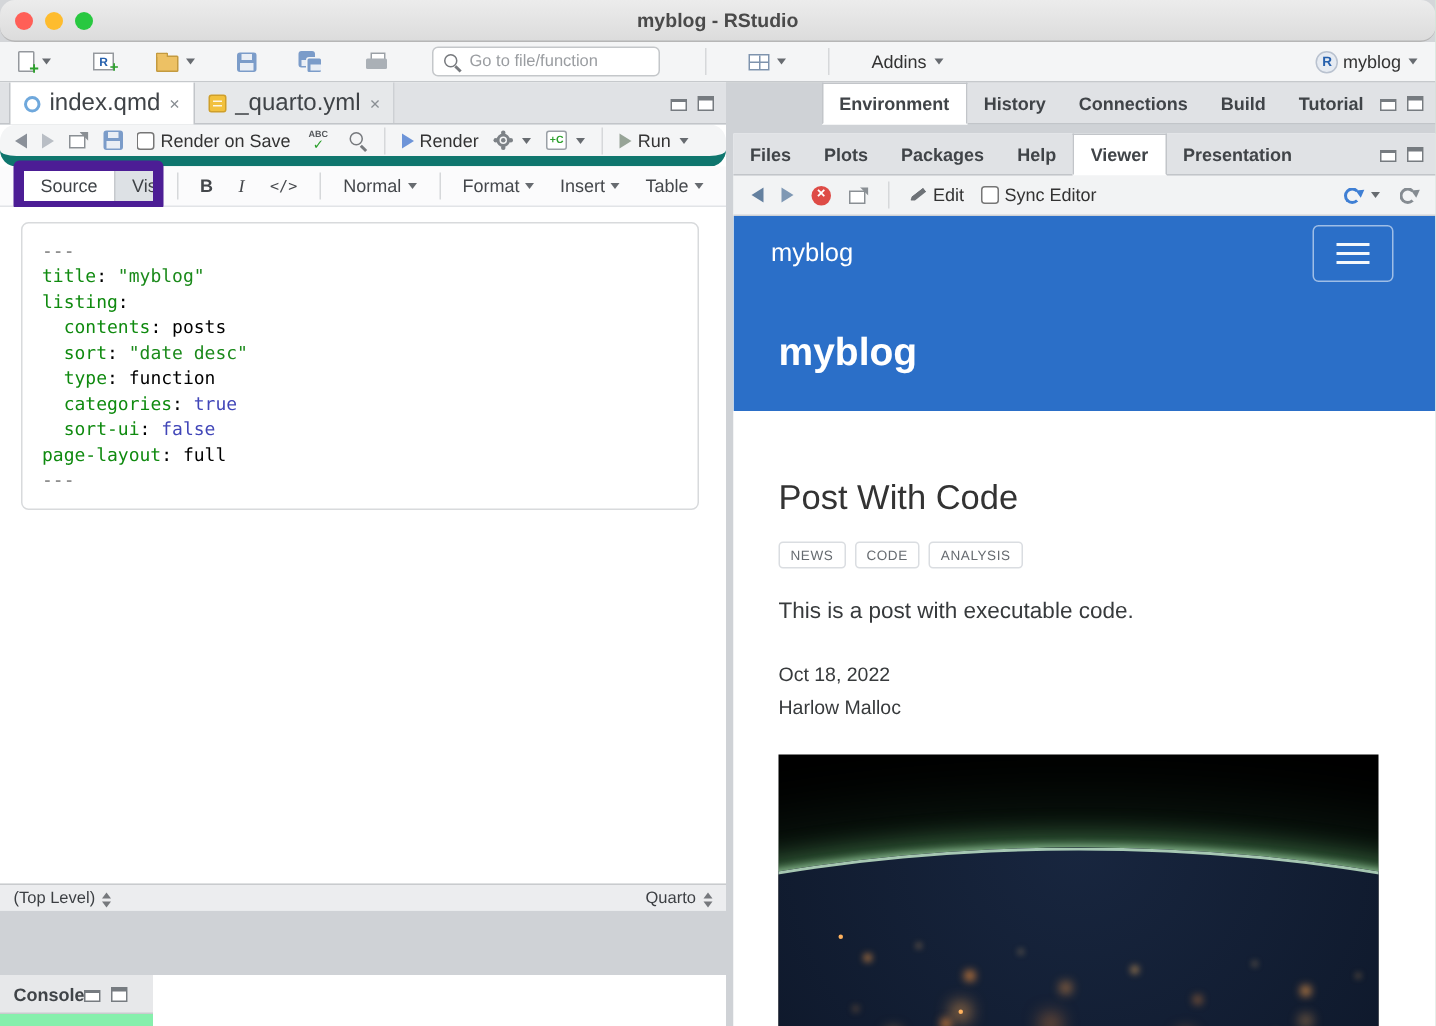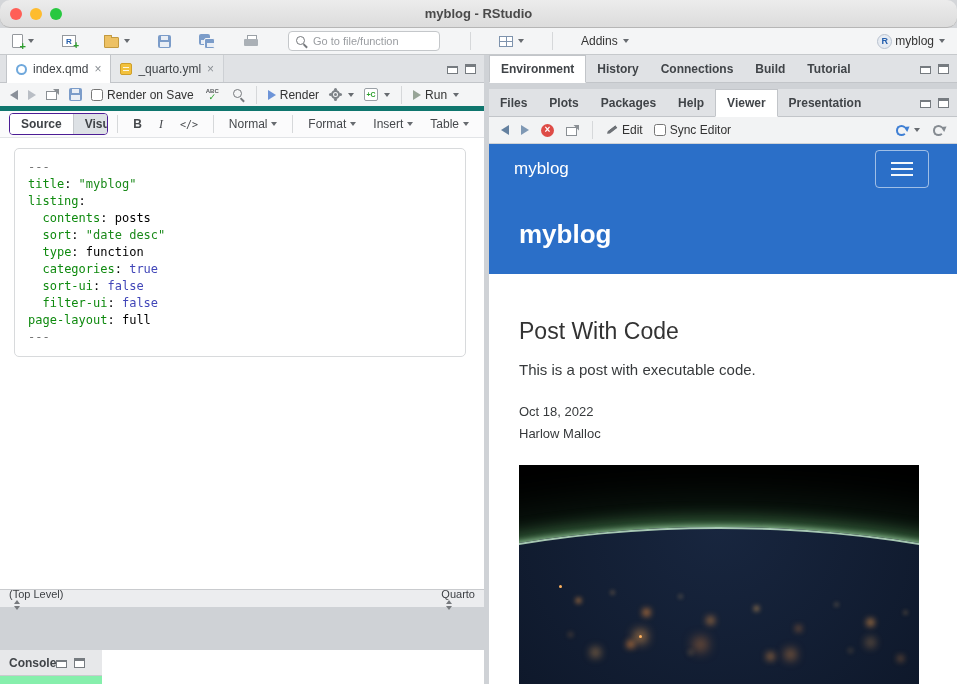--- a/index.html
+++ b/index.html
@@ -93,59 +93,59 @@
   .workspace { flex:1; display:flex; background:#cfd2d6; min-height:0; }
   .left-col { width:484px; display:flex; flex-direction:column; min-height:0; }
   .v-splitter { width:5px; }
   .h-splitter { height:5px; }
   .h-splitter.thin { height:6px; }
   .right-col { flex:1; display:flex; flex-direction:column; min-height:0; }
 
   
   .tab-strip { height:28px; flex:0 0 28px; background:#e0e2e5; border-bottom:1px solid #c2c5c9; display:flex; align-items:stretch; position:relative; }
   .doc-strip { padding-left:6px; }
-  .doc-tab { display:flex; align-items:center; gap:6px; padding:0 9px; border-right:1px solid #cdd0d4; color:#3f4347; font-size:12px; background:#e6e8ea; }
+  .doc-tab { display:flex; align-items:center; gap:6px; padding:0 9px; border-right:1px solid #cdd0d4; color:#3f4347; font-size:16px; background:#e6e8ea; }
   .doc-tab.active { background:#fff; border-left:1px solid #c2c5c9; border-right:1px solid #c2c5c9; margin-bottom:-1px; z-index:2; }
   .pane-tab { display:flex; align-items:center; padding:0 11px; font-weight:bold; font-size:12px; color:#404448; }
   .pane-tab.active { background:#fff; border:1px solid #c2c5c9; border-bottom-color:#fff; margin-bottom:-1px; z-index:2; }
   .pane-controls { margin-left:auto; display:flex; align-items:center; gap:7px; padding-right:8px; }
 
   
   .source-pane { flex:1; display:flex; flex-direction:column; background:#fff; min-height:0; }
-  .ed-toolbar { height:28px; flex:0 0 28px; background:#f4f5f6; border-bottom:5px solid #0f766e; display:flex; align-items:center; gap:4px; padding:0 7px; }
+  .ed-toolbar { height:28px; flex:0 0 28px; background:#f4f5f6; border-bottom:7px solid #0f766e; display:flex; align-items:center; gap:4px; padding:0 7px;border-radius:11px; }
   .tbtn { display:flex; align-items:center; gap:4px; padding:2px 3px; border-radius:3px; color:#333; }
   label.chk { display:flex; align-items:center; gap:4px; margin:0 2px; }
   input[type=checkbox] { width:12px; height:12px; margin:0; }
   .fmt-toolbar { height:27px; flex:0 0 27px; background:#fbfbfc; border-bottom:1px solid #e2e4e7; display:flex; align-items:center; gap:5px; padding:0 9px; }
-  .seg { display:flex; border:1px solid #4c1d95; border-radius:4px; overflow:hidden;font-weight:bold; }
+  .seg { display:flex; border:7px solid #4c1d95; border-radius:4px; overflow:hidden; }
   .seg-btn { padding:3px 11px; font-size:12px; color:#3f4347; background:#fff; }
   .seg-btn.active { background:#dde1e5; border-left:1px solid #c6c9cd; }
   .fmt-btn { padding:2px 6px; color:#45484c; display:flex; align-items:center; gap:2px; }
   .fmt-btn .b { font-weight:bold; } .fmt-btn .i { font-style:italic; font-family:"Liberation Serif",serif; }
   .fmt-btn .code { font-family:"DejaVu Sans Mono",monospace; font-size:10px; }
 
   .editor-area { flex:1; background:#fff; overflow:hidden; min-height:0; }
   .yaml-block { margin:10px 18px 0 14px; border:1px solid #d8dadc; border-radius:5px; padding:10px 13px; background:#fff; }
   .code-line { font-family:"DejaVu Sans Mono","Liberation Mono",monospace; font-size:12px; line-height:17px; white-space:pre; }
   .tok-key  { color:var(--tok-key,#0f8a0f); }
   .tok-str  { color:var(--tok-str,#1b8a1b); }
   .tok-bool { color:var(--tok-bool,#4146b8); }
   .tok-meta { color:var(--tok-meta,#767676); }
   .tok-plain{ color:var(--tok-plain,#000); }
 
   .status-bar { height:18px; flex:0 0 18px; background:#ecedef; border-top:1px solid #c9cbce; display:flex; align-items:center; justify-content:space-between; padding:0 9px; font-size:11px; color:#3c3f43; }
-  .status-item { display:flex; align-items:flex-start;flex-direction:column; }
+  .status-item { display:flex; align-items:flex-end; }
 
   
   .console-pane { flex:0 0 34px; display:flex; flex-direction:row; background:#86efac;margin-top:38px; }
   .console-header { height:26px; flex:0 0 26px; background:#e7e8ea; border-bottom:1px solid #c9cbce; display:flex; align-items:center; padding:0 9px; font-weight:bold; color:#404448; }
   .console-body { flex:1; background:#fff; }
 
   
-  .env-pane { flex:0 0 28px; display:flex; flex-direction:column; }
+  .env-pane { flex:0 0 28px; display:flex; flex-direction:column;align-items:flex-end; }
   .viewer-pane { flex:1; display:flex; flex-direction:column; background:#fff; min-height:0; }
   .viewer-toolbar { height:27px; flex:0 0 27px; background:#f2f3f4; border-bottom:1px solid #cfd2d6; display:flex; align-items:center; gap:6px; padding:0 9px; }
   .viewer-content { flex:1; background:#fff; overflow:hidden; position:relative; min-height:0; }
 
   
   .blog-navbar { height:50px; background:var(--blog-blue,#2b6fc8); display:flex; align-items:center; justify-content:space-between; padding:0 28px 0 25px; }
   .nav-title { color:#fff; font-size:17px; }
   .hamburger { width:54px; height:38px; border:1px solid rgba(255,255,255,.55); border-radius:4px; background:transparent; display:flex; flex-direction:column; justify-content:center; align-items:center; gap:4px; }
   .hamburger span { width:22px; height:2px; background:rgba(255,255,255,.95); }
   .blog-banner { height:80px; background:var(--blog-blue,#2b6fc8); display:flex; align-items:center; padding:0 30px; }
@@ -339,21 +339,20 @@
         <div class="editor-area">
           <div class="yaml-block">
               <div class="code-line"><span class="tok-meta">---</span></div>
               <div class="code-line"><span class="tok-key">title</span><span class="tok-plain">: </span><span class="tok-str">"myblog"</span></div>
               <div class="code-line"><span class="tok-key">listing</span><span class="tok-plain">:</span></div>
               <div class="code-line"><span class="tok-plain">  </span><span class="tok-key">contents</span><span class="tok-plain">: </span><span class="tok-plain">posts</span></div>
               <div class="code-line"><span class="tok-plain">  </span><span class="tok-key">sort</span><span class="tok-plain">: </span><span class="tok-str">"date desc"</span></div>
               <div class="code-line"><span class="tok-plain">  </span><span class="tok-key">type</span><span class="tok-plain">: </span><span class="tok-plain">function</span></div>
               <div class="code-line"><span class="tok-plain">  </span><span class="tok-key">categories</span><span class="tok-plain">: </span><span class="tok-bool">true</span></div>
               <div class="code-line"><span class="tok-plain">  </span><span class="tok-key">sort-ui</span><span class="tok-plain">: </span><span class="tok-bool">false</span></div>
-              <div class="code-line"><span class="tok-plain">  </span><span class="tok-key">filter-ui</span><span class="tok-plain">: </span><span class="tok-bool">false</span></div>
               <div class="code-line"><span class="tok-key">page-layout</span><span class="tok-plain">: </span><span class="tok-plain">full</span></div>
               <div class="code-line"><span class="tok-meta">---</span></div>
             </div>
         </div>
 
         <div class="status-bar">
           <span class="status-item">
               <span>(Top Level)</span>
               <span class="icon-updown"></span>
             </span>
@@ -451,20 +450,25 @@
                 <span></span>
                 <span></span>
                 <span></span>
               </button>
           </div>
           <div class="blog-banner">
             <span class="banner-title">myblog</span>
           </div>
           <div class="blog-post">
             <h1 class="post-title">Post With Code</h1>
+            <div class="badges">
+              <span class="badge">NEWS</span>
+              <span class="badge">CODE</span>
+              <span class="badge">ANALYSIS</span>
+            </div>
             <p class="post-desc">This is a post with executable code.</p>
             <div class="post-date">Oct 18, 2022</div>
             <div class="post-author">Harlow Malloc</div>
             <div class="earth-image">
               <div class="earth-sphere"></div>
               <div class="city-lights"></div>
               <div class="city-lights c2"></div>
             </div>
           </div>
         </div>

